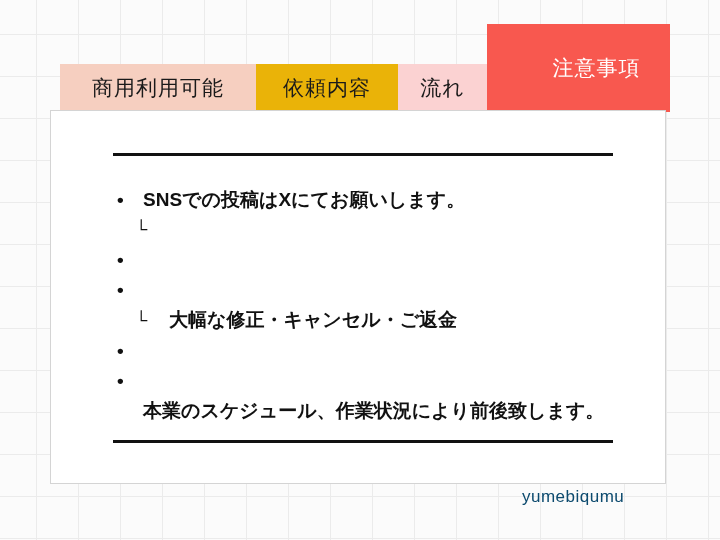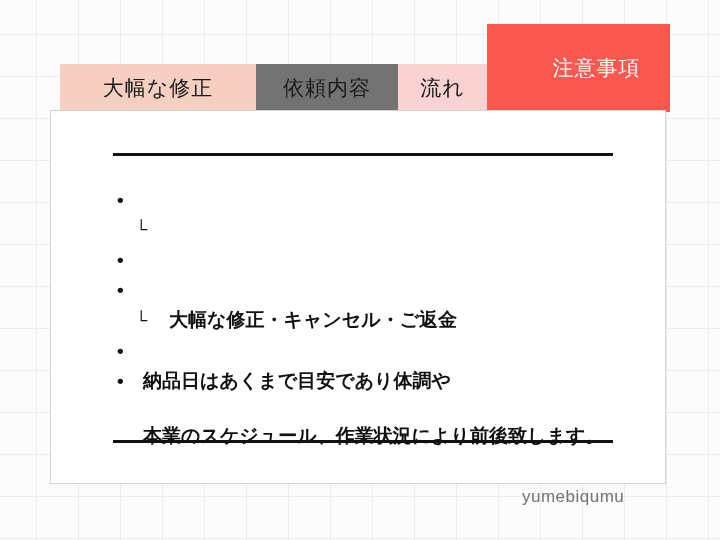--- a/index.html
+++ b/index.html
@@ -48,21 +48,21 @@
     color: #1a1a1a;
     white-space: nowrap;
   }
 
   .tab.tab-active {
     color: #ffffff;
     font-size: 21px;
   }
 
   #tab-commercial { left: 60px;  width: 196px; height: 48px; background: #f6cfc0; }
-  #tab-request    { left: 256px; width: 142px; height: 48px; background: #737373; }
+  #tab-request    { left: 256px; width: 142px; height: 48px; background: #eab308; }
   #tab-flow       { left: 398px; width:  89px; height: 48px; background: #fbd2d2; }
   #tab-notes      { left: 487px; width: 183px; height: 88px; background: #f8584f; padding-left: 36px; }
 
   
   #content-card {
     position: absolute;
     left: 50px;
     top: 110px;
     width: 616px;
     height: 374px;
@@ -111,58 +111,58 @@
 
   .note-row.sub .marker {
     width: 34px;
     flex: 0 0 34px;
     font-weight: normal;
     font-size: 17px;
   }
 
   .note-row.cont {
     padding-left: 26px;
-    margin-top: 25px;
   }
 
   .note-row.cont .marker {
     width: 0;
     flex: 0 0 0;
   }
 
   
   #watermark {
     position: absolute;
     left: 522px;
     top: 487px;
     font-size: 17px;
-    color: #737373;
+    color: #0c4a6e;
     letter-spacing: 0.5px;
   }
 </style>
 </head>
 <body>
 
 <div id="grid-background"></div>
 
 <div id="tab-strip">
-  <div class="tab" id="tab-commercial">大幅な修正</div>
+  <div class="tab" id="tab-commercial">商用利用可能</div>
   <div class="tab" id="tab-request">依頼内容</div>
   <div class="tab" id="tab-flow">流れ</div>
   <div class="tab tab-active" id="tab-notes">注意事項</div>
 </div>
 
 <div id="content-card">
 
   <div class="divider" id="divider-top"></div>
 
   <div id="notes-list">
 
     <div class="note-row">
       <span class="marker">•</span>
+      <span class="note-text">SNSでの投稿はXにてお願いします。</span>
     </div>
 
     <div class="note-row sub">
       <span class="marker">└</span>
     </div>
 
     <div class="note-row">
       <span class="marker">•</span>
     </div>
 
@@ -174,21 +174,20 @@
       <span class="marker">└</span>
       <span class="note-text">大幅な修正・キャンセル・ご返金</span>
     </div>
 
     <div class="note-row">
       <span class="marker">•</span>
     </div>
 
     <div class="note-row">
       <span class="marker">•</span>
-      <span class="note-text">納品日はあくまで目安であり体調や</span>
     </div>
 
     <div class="note-row cont">
       <span class="marker"></span>
       <span class="note-text">本業のスケジュール、作業状況により前後致します。</span>
     </div>
 
   </div>
 
   <div class="divider" id="divider-bottom"></div>

